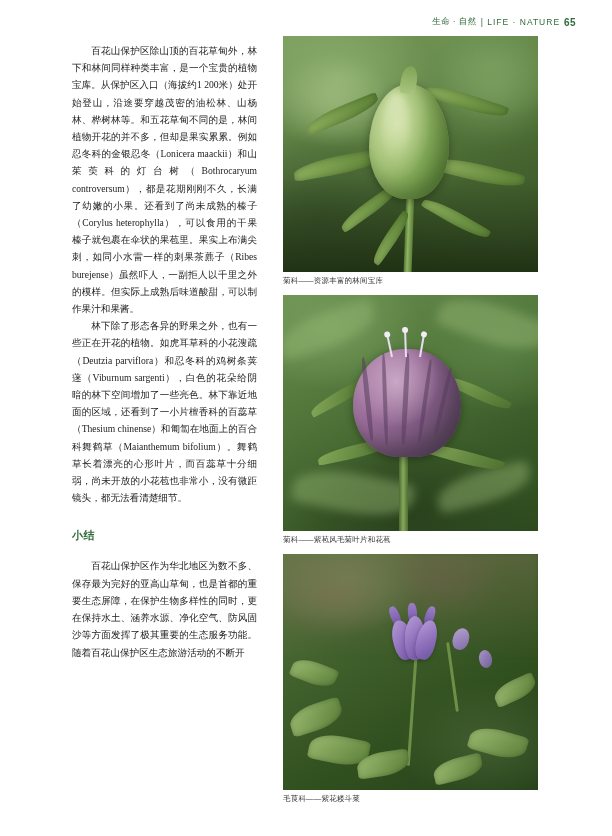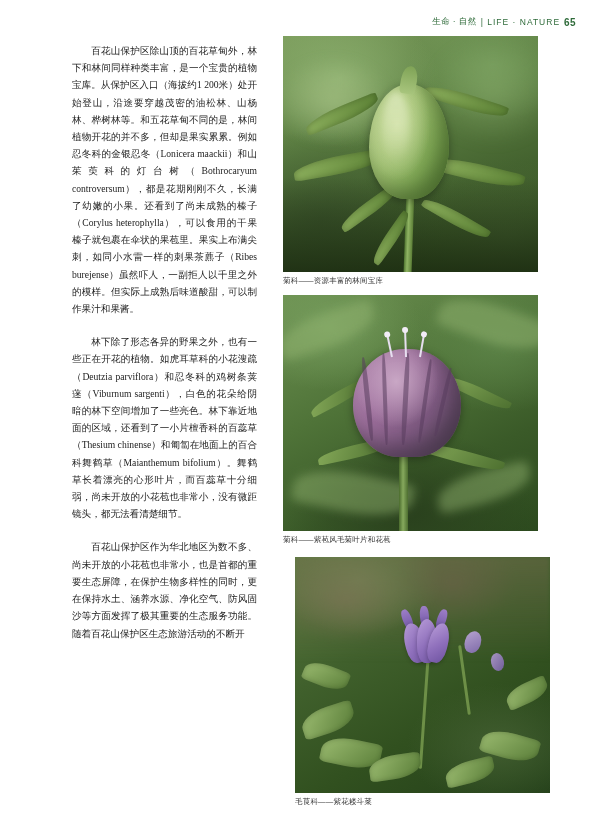--- a/index.html
+++ b/index.html
@@ -66,21 +66,21 @@
   .para {
     font-size: 9.6px;
     line-height: 17.2px;
     text-align: justify;
     text-justify: inter-ideograph;
     margin: 0 0 0 0;
     text-indent: 19.2px;
     color: #1c1c1c;
   }
   .para + .para {
-    margin-top: 16px;
+    margin-top: 0;
   }
   .ital {
     font-family: "Liberation Serif", serif;
   }
 
   
   .photo-col {
     position: absolute;
     left: 283px;
     top: 36px;
@@ -341,21 +341,22 @@
   <span class="hdr-sep">|</span>
   <span class="hdr-en">LIFE · NATURE</span>
   <span class="hdr-num">65</span>
 </div>
 
 <div class="text-col">
 
   <p class="para">百花山保护区除山顶的百花草甸外，林下和林间同样种类丰富，是一个宝贵的植物宝库。从保护区入口（海拔约1 200米）处开始登山，沿途要穿越茂密的油松林、山杨林、桦树林等。和五花草甸不同的是，林间植物开花的并不多，但却是果实累累。例如忍冬科的金银忍冬（<span class="ital">Lonicera maackii</span>）和山茱萸科的灯台树（<span class="ital">Bothrocaryum controversum</span>），都是花期刚刚不久，长满了幼嫩的小果。还看到了尚未成熟的榛子（<span class="ital">Corylus heterophylla</span>），可以食用的干果榛子就包裹在伞状的果苞里。果实上布满尖刺，如同小水雷一样的刺果茶藨子（<span class="ital">Ribes burejense</span>）虽然吓人，一副拒人以千里之外的模样。但实际上成熟后味道酸甜，可以制作果汁和果酱。</p>
   <p class="para">林下除了形态各异的野果之外，也有一些正在开花的植物。如虎耳草科的小花溲疏（<span class="ital">Deutzia parviflora</span>）和忍冬科的鸡树条荚蒾（<span class="ital">Viburnum sargenti</span>），白色的花朵给阴暗的林下空间增加了一些亮色。林下靠近地面的区域，还看到了一小片檀香科的百蕊草（<span class="ital">Thesium chinense</span>）和匍匐在地面上的百合科舞鹤草（<span class="ital">Maianthemum bifolium</span>）。舞鹤草长着漂亮的心形叶片，而百蕊草十分细弱，尚未开放的小花苞也非常小，没有微距镜头，都无法看清楚细节。</p>
 
-  <p class="para">百花山保护区作为华北地区为数不多、尚未开放的小花苞也非常小，也是首都的重要生态屏障，在保护生物多样性的同时，更在保持水土、涵养水源、净化空气、防风固沙等方面发挥了极其重要的生态服务功能。随着百花山保护区生态旅游活动的不断开</p>
+  <h2 class="section-title second">小结</h2>
+  <p class="para">百花山保护区作为华北地区为数不多、保存最为完好的亚高山草甸，也是首都的重要生态屏障，在保护生物多样性的同时，更在保持水土、涵养水源、净化空气、防风固沙等方面发挥了极其重要的生态服务功能。随着百花山保护区生态旅游活动的不断开</p>
 </div>
 
 <div class="photo-col">
 
   <figure class="photo-item" style="margin:0 0 9px 0;">
     <div class="photo">
       <div class="p1-bg"></div>
       <div class="p1-blur1"></div>
       <div class="p1-blur2"></div>
       <div class="p1-leaf b"></div>
@@ -397,21 +398,21 @@
       <div class="p2-filament" style="left:122px; top:36px; height:26px; transform:rotate(-2deg);">
           <i></i>
         </div>
       <div class="p2-filament" style="left:136px; top:40px; height:22px; transform:rotate(10deg);">
           <i></i>
         </div>
     </div>
     <figcaption class="caption">菊科——紫苞风毛菊叶片和花苞</figcaption>
   </figure>
 
-  <figure class="photo-item" style="margin:12px;">
+  <figure class="photo-item" style="margin:0;">
     <div class="photo">
       <div class="p3-bg"></div>
       <div class="p3-soil"></div>
       <div class="p3-stem s1"></div>
       <div class="p3-stem s2"></div>
       <div class="p3-leaf d"></div>
       <div class="p3-leaf g"></div>
       <div class="p3-leaf a"></div>
       <div class="p3-leaf b"></div>
       <div class="p3-leaf c"></div>

